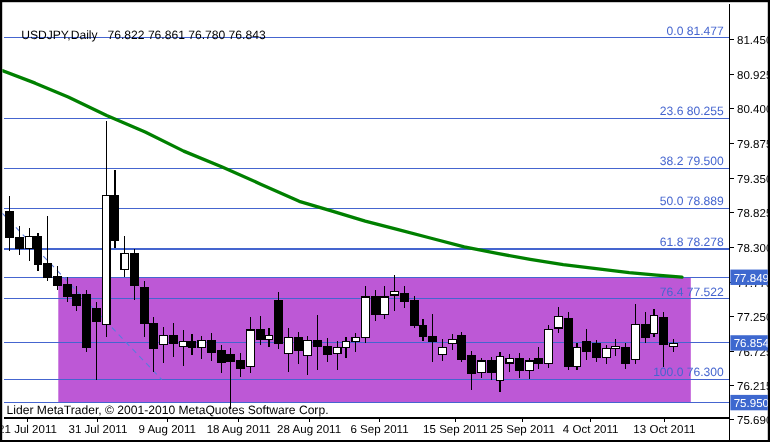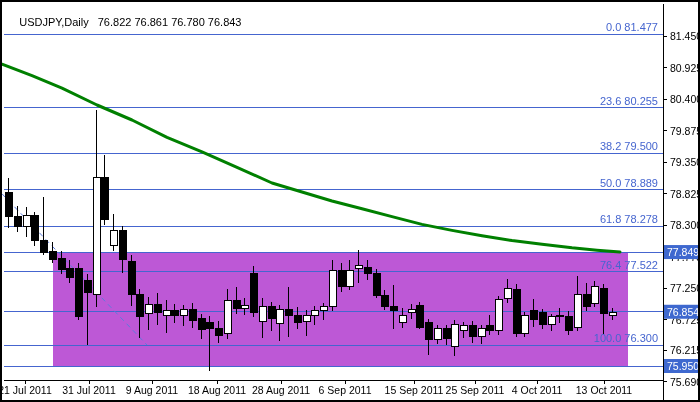--- a/index.html
+++ b/index.html
@@ -2,21 +2,21 @@
 <html><head>
 <meta charset="utf-8">
 <style>
   html,body{margin:0;padding:0;background:#888;}
   .window{
     position:relative;width:700px;height:402px;background:#fff;
     border:2px solid #000;box-sizing:border-box;overflow:hidden;
     font-family:"Liberation Sans","DejaVu Sans",sans-serif;
   }
   .title-row{
-    position:absolute;left:5px;top:2px;height:13px;z-index:5;
+    position:absolute;left:5px;top:12px;height:13px;z-index:5;
     font-size:11px;color:#000;white-space:pre;
   }
   .title-row .sym{margin-right:9px;}
   .copyright{
     position:absolute;left:4px;top:365px;z-index:5;
     font-size:11px;color:#000;background:transparent;white-space:pre;
   }
   svg{position:absolute;left:0;top:0;}
 </style>
 </head>
@@ -233,13 +233,14 @@
       <text x="535" y="392" fill="#000000" font-size="10.5" font-family="&quot;Liberation Sans&quot;,&quot;DejaVu Sans&quot;,sans-serif" text-anchor="middle">4 Oct 2011</text>
       <line x1="602" y1="378" x2="602" y2="382" stroke="#000000" stroke-width="1" shape-rendering="crispEdges"></line>
       <text x="602" y="392" fill="#000000" font-size="10.5" font-family="&quot;Liberation Sans&quot;,&quot;DejaVu Sans&quot;,sans-serif" text-anchor="middle">13 Oct 2011</text>
       <rect x="662" y="243.05999999999995" width="37" height="14" fill="#3e68cf"></rect>
       <text x="665" y="254.05999999999995" fill="#ffffff" font-size="10.5" font-family="&quot;Liberation Sans&quot;,&quot;DejaVu Sans&quot;,sans-serif" text-anchor="start">77.849</text>
       <rect x="662" y="302.7600000000002" width="37" height="14" fill="#3e68cf"></rect>
       <text x="665" y="313.7600000000002" fill="#ffffff" font-size="10.5" font-family="&quot;Liberation Sans&quot;,&quot;DejaVu Sans&quot;,sans-serif" text-anchor="start">76.854</text>
       <rect x="662" y="357" width="37" height="14" fill="#3e68cf"></rect>
       <text x="665" y="368" fill="#ffffff" font-size="10.5" font-family="&quot;Liberation Sans&quot;,&quot;DejaVu Sans&quot;,sans-serif" text-anchor="start">75.950</text>
     </svg>
+  <div class="copyright">Lider MetaTrader, © 2001-2010 MetaQuotes Software Corp.</div>
 </div>
 
 </body></html>

